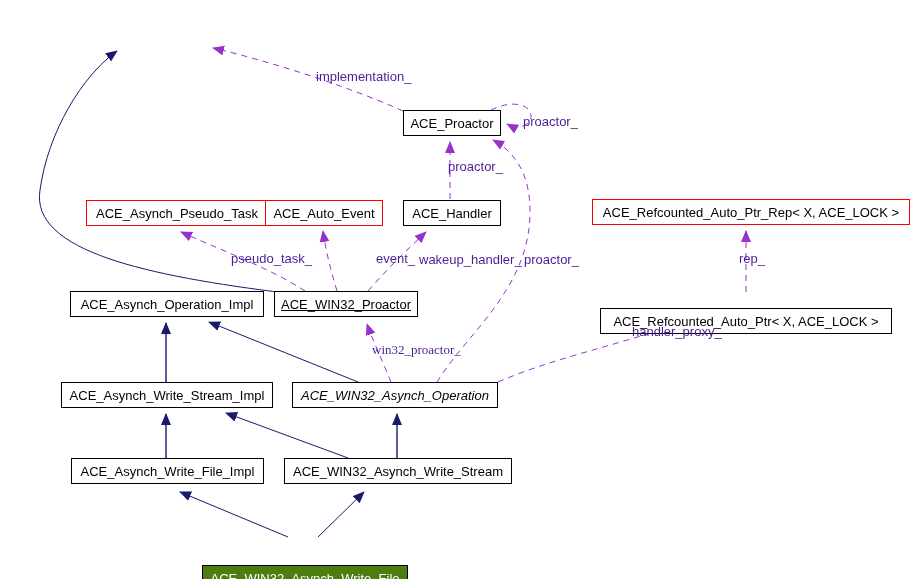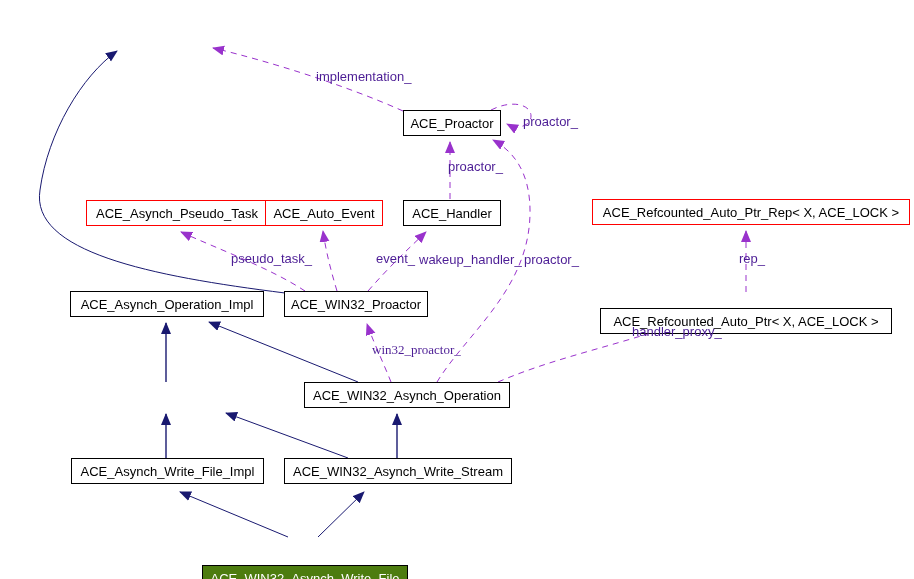--- a/index.html
+++ b/index.html
@@ -38,24 +38,24 @@
     white-space: nowrap;
   }
   
   #n-proactor-impl        { left: 80px;  top: 18px;  width: 130px; }
   #n-proactor             { left: 403px; top: 110px; width: 96px;  }
   #n-pseudo-task          { left: 62px;  top: 200px; width: 180px; margin-left: 24px; }
   #n-auto-event           { left: 265px; top: 200px; width: 116px; }
   #n-handler              { left: 403px; top: 200px; width: 96px;  }
   #n-refcounted-rep       { left: 592px; top: 199px; width: 316px; }
   #n-operation-impl       { left: 70px;  top: 291px; width: 192px; }
-  #n-win32-proactor       { left: 284px; top: 291px; width: 142px; }
+  #n-win32-proactor       { left: 274px; top: 291px; width: 142px; text-decoration: underline; }
   #n-refcounted-ptr       { left: 600px; top: 308px; width: 290px; }
   #n-write-stream-impl    { left: 61px;  top: 382px; width: 210px; }
-  #n-win32-op             { left: 304px; top: 382px; width: 204px; }
+  #n-win32-op             { left: 292px; top: 382px; width: 204px; font-style: italic; }
   #n-write-file-impl      { left: 71px;  top: 458px; width: 191px; }
   #n-win32-write-stream   { left: 284px; top: 458px; width: 226px; }
   #n-win32-write-file     { left: 202px; top: 537px; width: 204px; }
   
   #l-implementation   { left: 316px; top: 69px;  }
   #l-proactor-self    { left: 523px; top: 114px; }
   #l-proactor-handler { left: 448px; top: 159px; }
   #l-pseudo-task      { left: 231px; top: 251px; }
   #l-event            { left: 339px; top: 251px; margin-left: 37px; }
   #l-wakeup-handler   { left: 411px; top: 252px; margin-left: 8px; }
@@ -101,20 +101,21 @@
   </svg>
 
   <div class="node" id="n-proactor">ACE_Proactor</div>
   <div class="node red" id="n-pseudo-task">ACE_Asynch_Pseudo_Task</div>
   <div class="node red" id="n-auto-event">ACE_Auto_Event</div>
   <div class="node red" id="n-refcounted-rep">ACE_Refcounted_Auto_Ptr_Rep&lt; X, ACE_LOCK &gt;</div>
   <div class="node" id="n-handler">ACE_Handler</div>
   <div class="node" id="n-operation-impl">ACE_Asynch_Operation_Impl</div>
   <div class="node" id="n-win32-proactor">ACE_WIN32_Proactor</div>
   <div class="node" id="n-refcounted-ptr">ACE_Refcounted_Auto_Ptr&lt; X, ACE_LOCK &gt;</div>
+  <div class="node" id="n-write-stream-impl">ACE_Asynch_Write_Stream_Impl</div>
   <div class="node" id="n-win32-op">ACE_WIN32_Asynch_Operation</div>
   <div class="node" id="n-write-file-impl">ACE_Asynch_Write_File_Impl</div>
   <div class="node" id="n-win32-write-stream">ACE_WIN32_Asynch_Write_Stream</div>
   <div class="node focus" id="n-win32-write-file">ACE_WIN32_Asynch_Write_File</div>
 
   <span class="edge-label" id="l-implementation">implementation_</span>
   <span class="edge-label" id="l-proactor-self">proactor_</span>
   <span class="edge-label" id="l-proactor-handler">proactor_</span>
   <span class="edge-label" id="l-pseudo-task">pseudo_task_</span>
   <span class="edge-label" id="l-event">event_</span>

